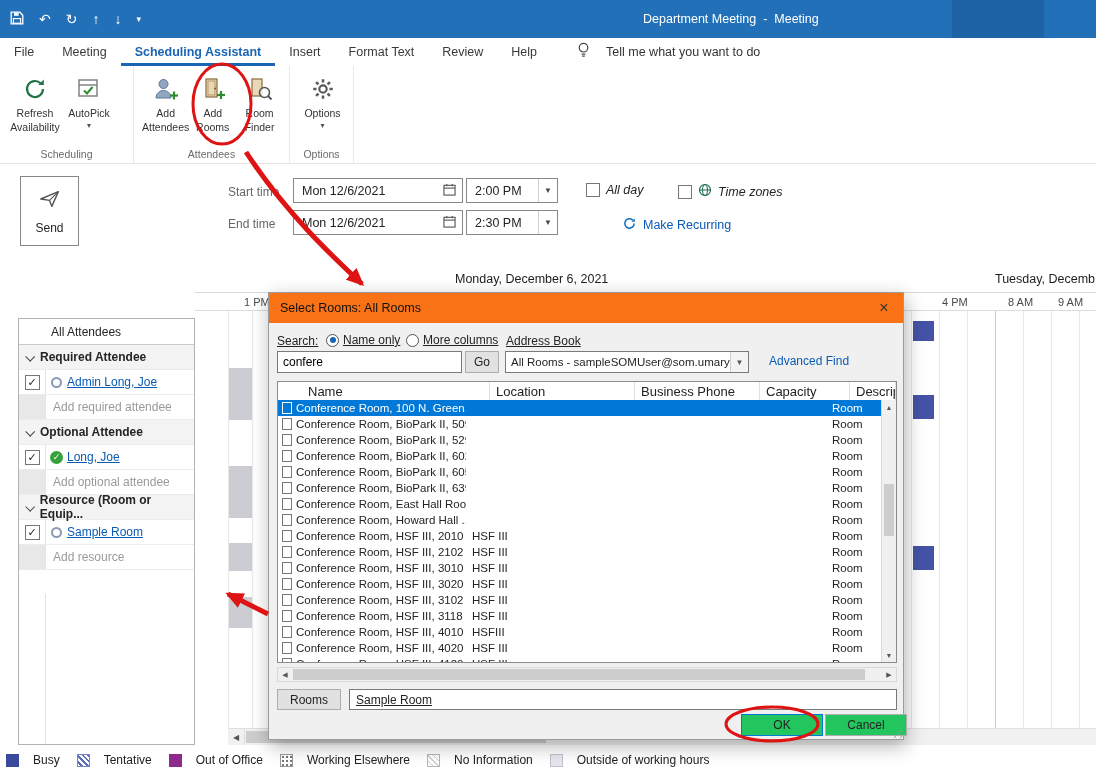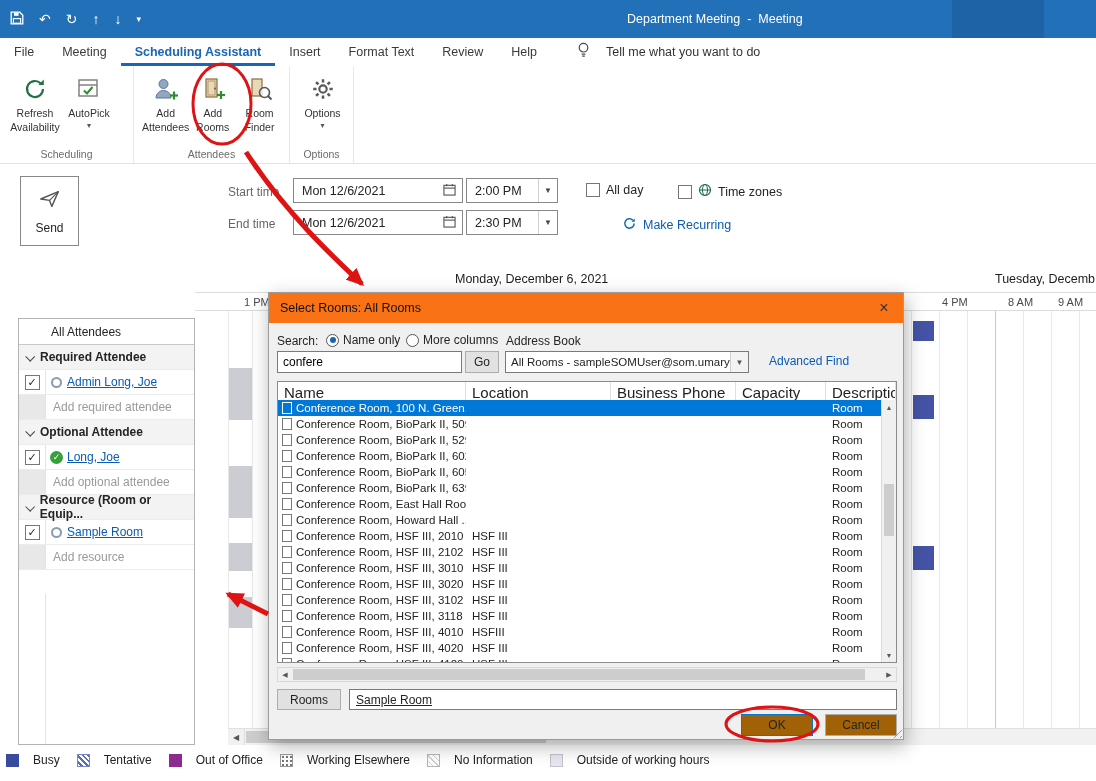--- a/index.html
+++ b/index.html
@@ -4,21 +4,21 @@
 <style>
   html,body{margin:0;padding:0;background:#fff;}
   #app{position:relative;width:1096px;height:781px;overflow:hidden;background:#fff;
        font-family:"Liberation Sans","DejaVu Sans",sans-serif;color:#252423;}
 
   
   .titlebar{position:absolute;left:0;top:0;width:100%;height:38px;background:#2271b8;}
   .titlebar-dark{position:absolute;left:952px;top:0;width:92px;height:38px;background:#1d63a5;}
   .qat{position:absolute;left:10px;top:0;height:38px;display:flex;align-items:center;gap:15px;color:#fff;}
   .qat .glyph{font-size:14px;line-height:1;color:#fff;cursor:default;}
-  .tb-title{position:absolute;left:627px;top:0;height:38px;display:flex;align-items:center;color:#fff;font-size:12.5px;white-space:pre;}
+  .tb-title{position:absolute;left:643px;top:0;height:38px;display:flex;align-items:center;color:#fff;font-size:12.5px;white-space:pre;}
 
   
   .tabs-row{position:absolute;left:0;top:38px;width:100%;height:28px;background:#fff;display:flex;align-items:stretch;}
   .tab{padding:0 14px;font-size:12.5px;color:#3b3a39;display:flex;align-items:center;white-space:nowrap;}
   .tab.active{color:#1a66b5;font-weight:700;box-shadow:inset 0 -3px 0 #1a66b5;}
   .tellme{display:flex;align-items:center;gap:16px;margin-left:26px;font-size:12.5px;color:#333;white-space:nowrap;}
 
   
   .ribbon{position:absolute;left:0;top:66px;width:100%;height:97px;background:#fff;border-bottom:1px solid #e3e3e3;display:flex;}
   .rgroup{position:relative;box-sizing:border-box;display:flex;align-items:flex-start;padding:5px 6px 0 8px;border-right:1px solid #e8e8e6;}
@@ -30,21 +30,21 @@
 
   
   .send-btn{position:absolute;left:20px;top:176px;width:57px;height:68px;border:1px solid #8a8886;background:#fff;
             display:flex;flex-direction:column;align-items:center;justify-content:center;gap:7px;font-size:12px;}
   .fld-label{position:absolute;font-size:12px;color:#666;}
   .date-field{position:absolute;width:154px;height:23px;border:1px solid #8a8886;background:#fff;box-sizing:content-box;
               display:flex;align-items:center;justify-content:space-between;font-size:12.5px;padding:0 6px 0 8px;}
   .time-field{position:absolute;width:82px;height:23px;border:1px solid #8a8886;background:#fff;
               display:flex;align-items:center;justify-content:space-between;font-size:12.5px;padding-left:8px;}
   .dd-arrow{width:18px;height:100%;display:flex;align-items:center;justify-content:center;border-left:1px solid #d0d0d0;color:#444;font-size:8px;}
-  .chk-row{position:absolute;display:flex;align-items:center;gap:6px;font-size:12.5px;}
+  .chk-row{position:absolute;display:flex;align-items:center;gap:6px;font-size:12.5px;font-style:italic;}
   .checkbox{width:14px;height:14px;border:1px solid #767676;background:#fff;box-sizing:border-box;}
   .recur-link{position:absolute;left:622px;top:216px;display:flex;align-items:center;gap:6px;color:#0a5bb5;font-size:12.5px;cursor:default;}
 
   
   #calendar{position:absolute;left:195px;top:265px;width:901px;height:480px;background:#fff;}
   .day-label{position:absolute;top:7px;font-size:12.5px;color:#1d1d1d;white-space:nowrap;}
   .hline{position:absolute;left:0;right:0;height:1px;background:#dcdcdc;}
   .hour-label{position:absolute;top:31px;font-size:11px;color:#4a4a4a;}
   .vline{position:absolute;top:46px;bottom:16px;width:1px;background:#e8e8e8;}
   .vline.day-sep{background:#c9c9c9;}
@@ -69,54 +69,54 @@
   .status-green::after{content:"\2713";}
   .att-link{color:#0a5bb5;text-decoration:underline;white-space:nowrap;cursor:default;}
   .ph-text{color:#9a9a9a;padding-left:7px;}
   .att-vline{position:absolute;left:26px;top:275px;bottom:0;width:1px;background:#e4e4e4;}
 
   
   #dialog{position:absolute;left:268px;top:292px;width:636px;height:448px;background:#f0f0f0;border:1px solid #9b9b9b;
           box-shadow:2px 6px 18px rgba(0,0,0,.30);z-index:10;font-size:12px;box-sizing:border-box;}
   .dlg-title{height:30px;background:#f97316;display:flex;align-items:center;padding:0 4px 0 11px;font-size:12.5px;color:#111;}
   .dlg-close{margin-left:auto;width:30px;height:30px;display:flex;align-items:center;justify-content:center;font-size:16px;color:#333;}
-  .abs{position:absolute;}
+  .abs{position:absolute;text-decoration:underline;}
   .radio{width:13px;height:13px;border-radius:50%;border:1px solid #555;background:#fff;position:relative;box-sizing:border-box;flex:0 0 auto;}
   .radio.sel::after{content:"";position:absolute;inset:2.5px;border-radius:50%;background:#1a66b5;}
   .radio-group{display:flex;align-items:center;gap:4px;}
   .search-input{position:absolute;left:8px;top:58px;width:178px;height:20px;background:#fff;border:1px solid #7a7a7a;font-size:12px;padding:0 0 0 5px;font-family:inherit;}
   .go-btn{position:absolute;left:196px;top:58px;width:34px;height:22px;background:#e1e1e1;border:1px solid #adadad;display:flex;align-items:center;justify-content:center;box-sizing:border-box;}
   .ab-combo{position:absolute;left:236px;top:58px;width:244px;height:22px;background:#fff;border:1px solid #7a7a7a;box-sizing:border-box;
             display:flex;align-items:center;font-size:11.5px;white-space:nowrap;overflow:hidden;}
   .ab-combo .val{padding-left:5px;flex:1;overflow:hidden;}
   .combo-arrow{width:17px;height:100%;display:flex;align-items:center;justify-content:center;color:#555;font-size:8px;border-left:1px solid #d0d0d0;background:#f3f3f3;flex:0 0 auto;}
   .adv-find{position:absolute;left:500px;top:61px;color:#0a5bb5;}
 
   .rooms-table{position:absolute;left:8px;top:88px;width:620px;height:282px;background:#fff;border:1px solid #8b8b8b;box-sizing:border-box;overflow:hidden;}
-  .rt-header{display:grid;grid-template-columns:188px 145px 125px 90px 1fr;height:18px;border-bottom:1px solid #e0e0e0;font-size:15px;color:#222;}
+  .rt-header{display:grid;grid-template-columns:188px 145px 125px 90px 1fr;height:18px;border-bottom:1px solid #e0e0e0;font-size:13px;color:#222;margin-left:24px;}
   .rt-header div{padding:2px 4px 0 6px;border-right:1px solid #e0e0e0;overflow:hidden;white-space:nowrap;box-sizing:border-box;}
   .rt-body{position:absolute;top:18px;left:0;right:15px;bottom:0;overflow:hidden;}
   .rt-row{display:grid;grid-template-columns:188px 145px 125px 90px 1fr;height:16px;font-size:11.5px;align-items:center;white-space:nowrap;}
   .rt-row>div{padding:0 4px 0 6px;overflow:hidden;box-sizing:border-box;}
   .rt-row .nm{display:flex;align-items:center;gap:4px;padding-left:4px;}
   .row-icon{width:8px;height:10px;border:1px solid #777;background:#fff;flex:0 0 8px;}
   .rt-row.sel{background:#0078d7;color:#fff;}
   .rt-row.sel .row-icon{border-color:#fff;background:#0078d7;}
   .rt-vscroll{position:absolute;right:0;top:18px;bottom:0;width:15px;background:#f0f0f0;border-left:1px solid #d9d9d9;box-sizing:border-box;}
   .vs-arrow{position:absolute;left:0;width:14px;height:14px;display:flex;align-items:center;justify-content:center;font-size:7px;color:#555;}
   .vs-thumb{position:absolute;left:2px;right:2px;top:84px;height:52px;background:#cdcdcd;}
 
   .dlg-hscroll{position:absolute;left:8px;top:374px;width:620px;height:15px;background:#f0f0f0;border:1px solid #d9d9d9;box-sizing:border-box;}
   .hs-arrow{position:absolute;top:0;width:14px;height:13px;display:flex;align-items:center;justify-content:center;font-size:7px;color:#555;}
   .hs-thumb{position:absolute;left:15px;top:1px;height:11px;width:572px;background:#cdcdcd;}
 
   .rooms-btn{position:absolute;left:8px;top:396px;width:64px;height:21px;background:#e1e1e1;border:1px solid #adadad;display:flex;align-items:center;justify-content:center;box-sizing:border-box;}
   .rooms-field{position:absolute;left:80px;top:396px;width:548px;height:21px;background:#fff;border:1px solid #7a7a7a;display:flex;align-items:center;padding-left:6px;box-sizing:border-box;}
   .rooms-field span{text-decoration:underline;}
-  .dlg-btn{position:absolute;top:421px;width:72px;height:22px;background:#a16207;border:1px solid #adadad;display:flex;align-items:center;justify-content:center;box-sizing:border-box;}
+  .dlg-btn{position:absolute;top:421px;width:82px;height:22px;background:#22c55e;border:1px solid #adadad;display:flex;align-items:center;justify-content:center;box-sizing:border-box;}
   .dlg-btn.ok{left:472px;border-color:#0078d7;}
   .dlg-btn.cancel{left:556px;}
   .grip{position:absolute;right:1px;bottom:1px;width:12px;height:12px;
         background:repeating-linear-gradient(135deg,transparent 0 3px,#9a9a9a 3px 4px);
         clip-path:polygon(100% 0,100% 100%,0 100%);}
 
   
   #legend{position:absolute;left:6px;top:753px;display:flex;align-items:center;gap:17px;font-size:12px;color:#222;}
   .lg{display:flex;align-items:center;gap:14px;white-space:nowrap;}
   .sw{width:13px;height:13px;border:1px solid #888;box-sizing:border-box;flex:0 0 13px;}

